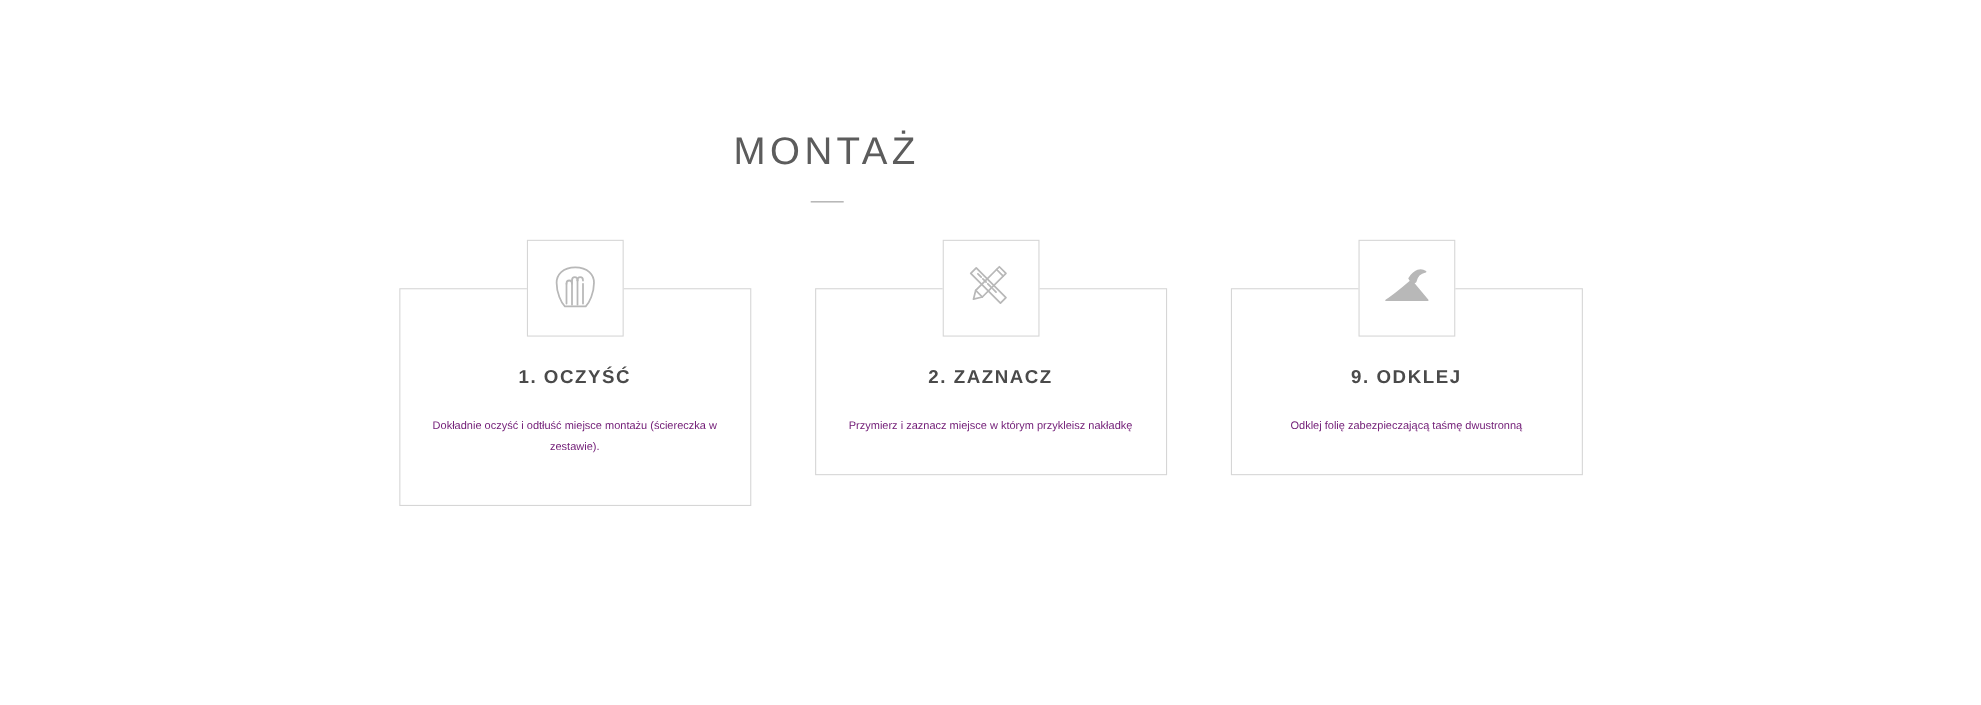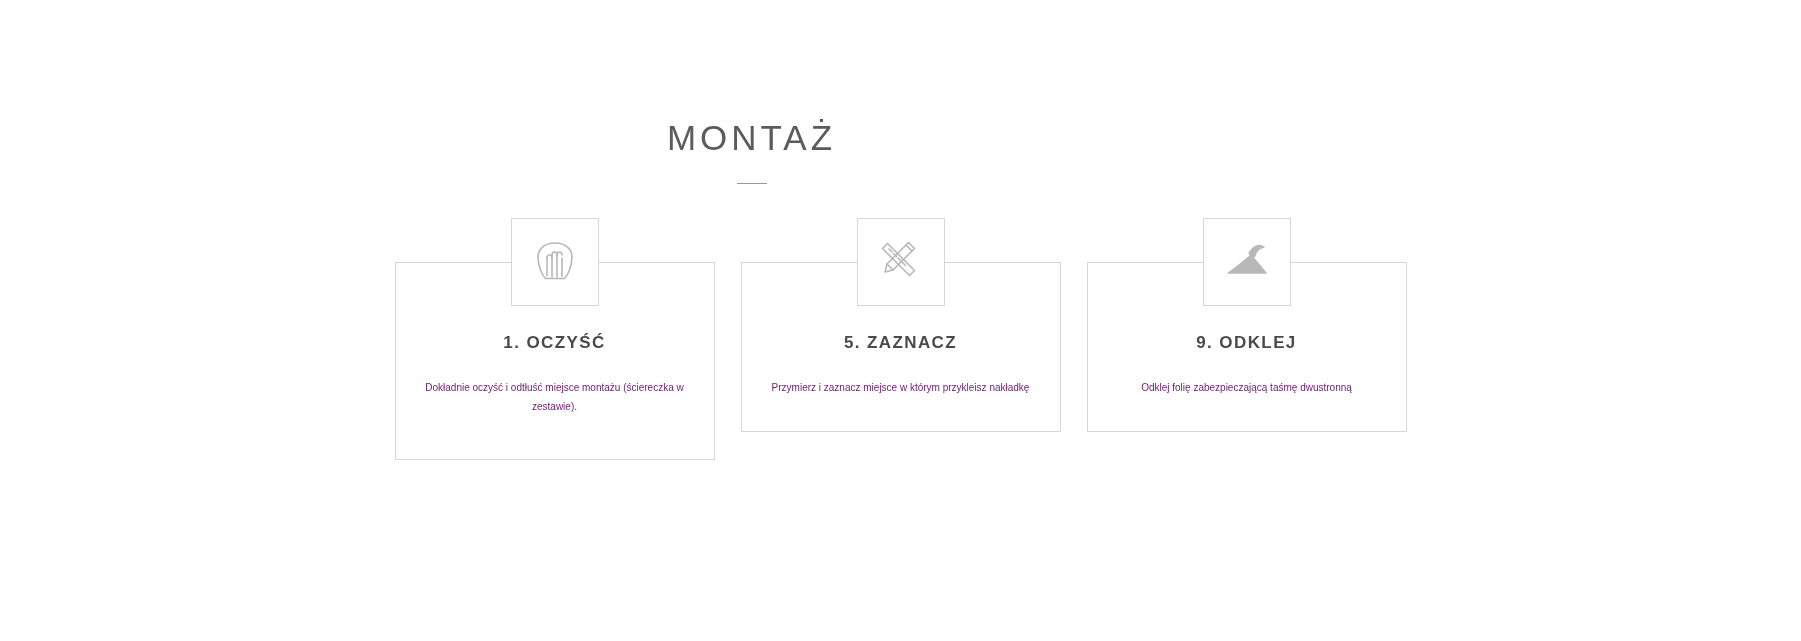--- a/index.html
+++ b/index.html
@@ -48,21 +48,21 @@
 
   
   .steps {
     position: absolute;
     top: 262px;
     left: 0;
     width: 1801px;
     display: flex;
     justify-content: center;
     align-items: flex-start;
-    gap: 26px;
+    gap: 58px;
     padding: 0 185px;
     box-sizing: border-box;
   }
 
   .step {
     position: relative;
     width: 320px;
     box-sizing: border-box;
     border: 1px solid #d6d6d6;
     padding: 70px 24px 26px 24px;
@@ -148,21 +148,21 @@
             <path d="M12 28l6 6"></path>
 
             <path d="M12.5 7.5l-5 5 27 27 5-5z"></path>
             <path d="M14 13l3 3"></path>
             <path d="M18.5 17.5l3 3"></path>
             <path d="M23 22l3 3"></path>
             <path d="M27.5 26.5l3 3"></path>
           </g>
         </svg>
       </div>
-      <div class="step-title">5. ZAZNACZ</div>
+      <div class="step-title">2. ZAZNACZ</div>
       <div class="step-text">Przymierz i zaznacz miejsce w którym przykleisz nakładkę</div>
     </div>
 
     <div class="step short">
       <div class="step-icon">
         <svg width="52" height="52" viewBox="0 0 52 52" aria-hidden="true">
           <g fill="#b8b8b8" stroke="#b8b8b8" stroke-width="1.4" stroke-linejoin="round">
             <path d="M7 37h38L30 19C23 25 15 32 7 37z"></path>
             <path d="M28 17c5-8 11-9 15-6-5 1-8 4-9 9-2 2-4 1-6-3z" fill="#b8b8b8"></path>
           </g>

